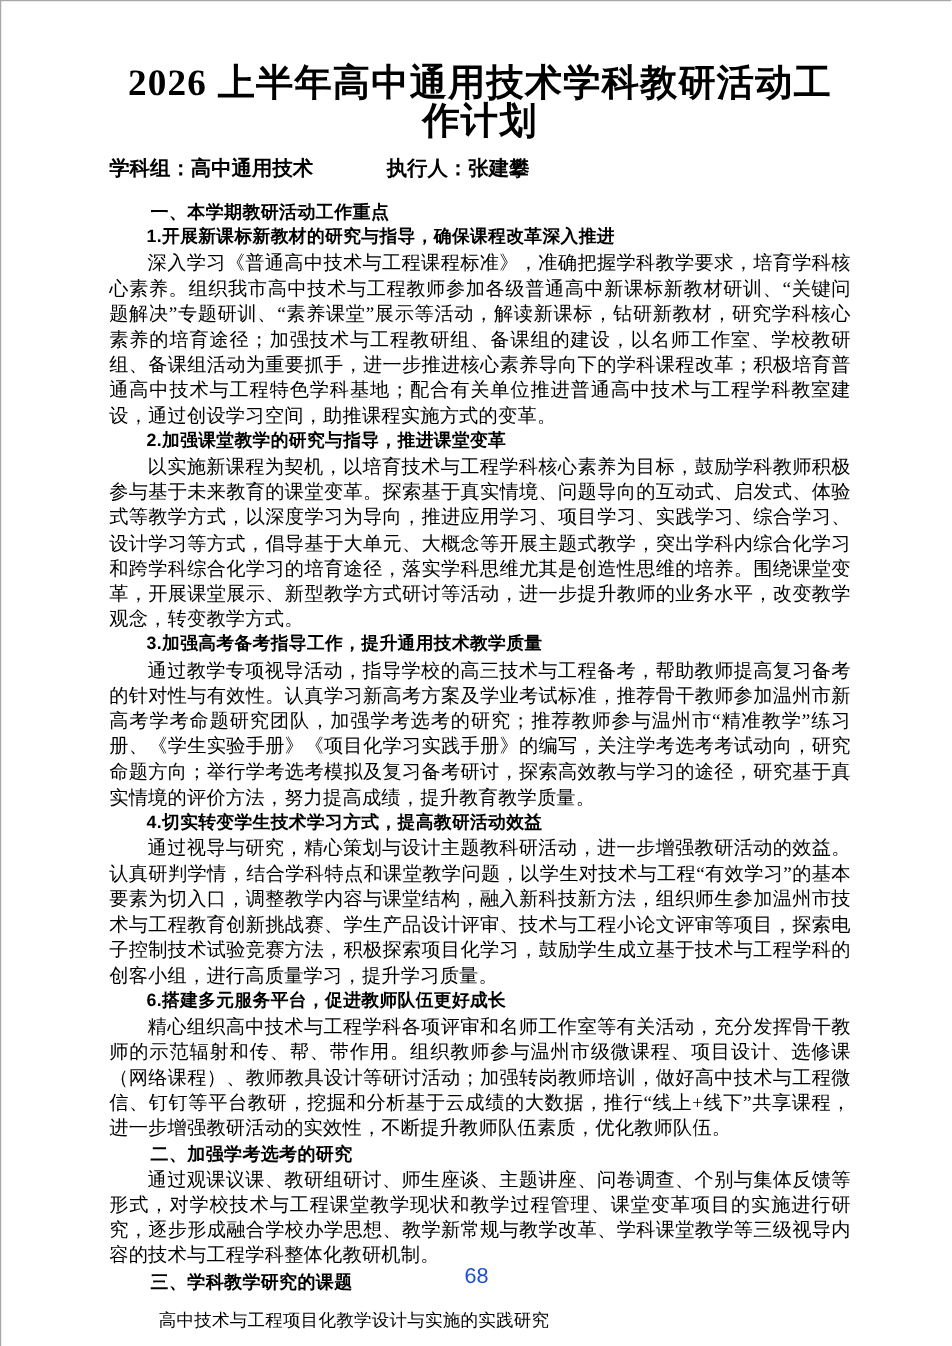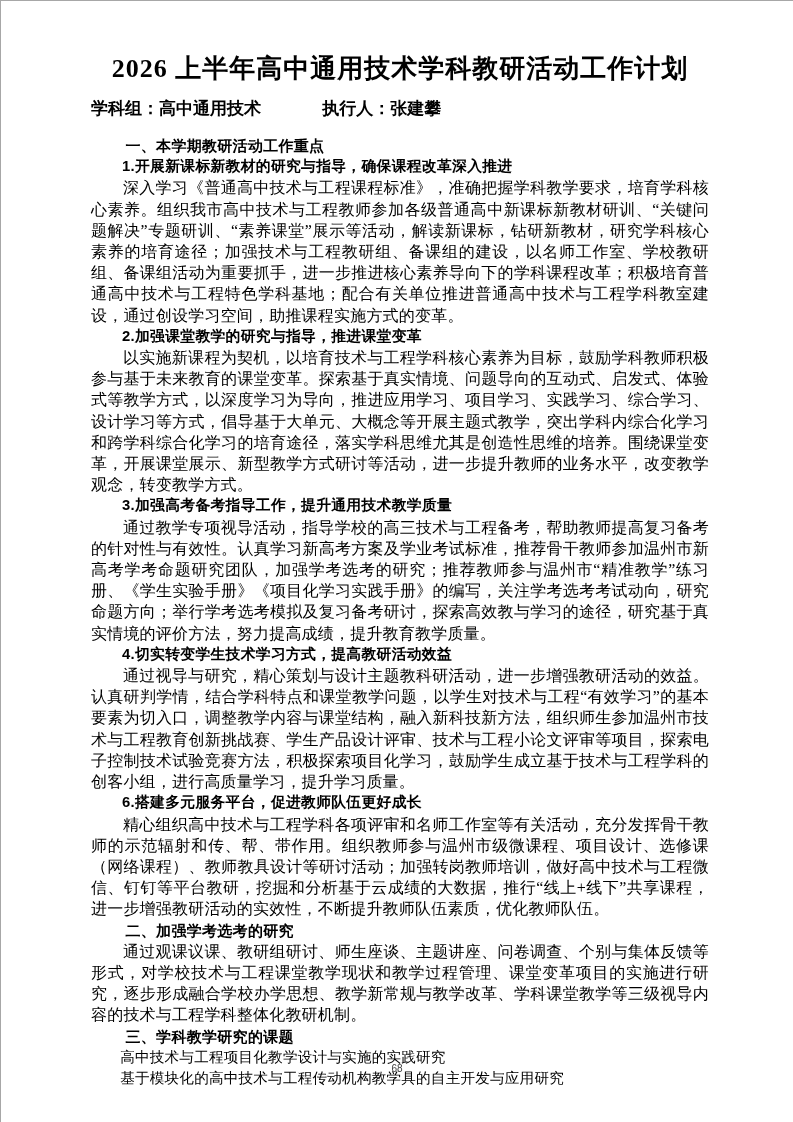--- a/index.html
+++ b/index.html
@@ -15,21 +15,21 @@
     background: #ffffff;
     border-left: 1px solid #a7a7a7;
     border-top: 1px solid #a7a7a7;
     padding: 52px 84px 0 90px;
     color: #000000;
     font-family: "Liberation Serif", "DejaVu Serif", serif;
     overflow: hidden;
   }
   .doc-title {
     margin: 0 0 12px 0;
-    font-size: 26px;
+    font-size: 31px;
     line-height: 32px;
     font-weight: 700;
     text-align: center;
     letter-spacing: 1px;
     font-family: "Liberation Serif", "DejaVu Serif", serif;
   }
   .doc-subtitle {
     text-align: left;
     font-size: 17px;
     line-height: 24px;
@@ -61,35 +61,35 @@
     margin: 0;
     font-size: 16px;
     line-height: 21.2px;
     text-align: justify;
     text-justify: inter-ideograph;
     text-indent: 2em;
     word-break: break-all;
     letter-spacing: 0.2px;
   }
   .topic-line {
-    margin: 0;
+    margin: 12px;
     font-size: 14.6px;
     line-height: 21.2px;
     text-indent: 2em;
     letter-spacing: 0.2px;
   }
   .page-number {
     position: absolute;
     left: 0;
     right: 0;
     bottom: 48px;
     text-align: center;
-    font-size: 10px;
+    font-size: 18px;
     font-family: "Liberation Sans", "DejaVu Sans", sans-serif;
-    color: #404040;
+    color: #1d4ed8;
   }
 </style>
 </head>
 <body>
 
 <div class="page">
 
   <h1 class="doc-title">2026 上半年高中通用技术学科教研活动工作计划</h1>
 
   <div class="doc-subtitle">

